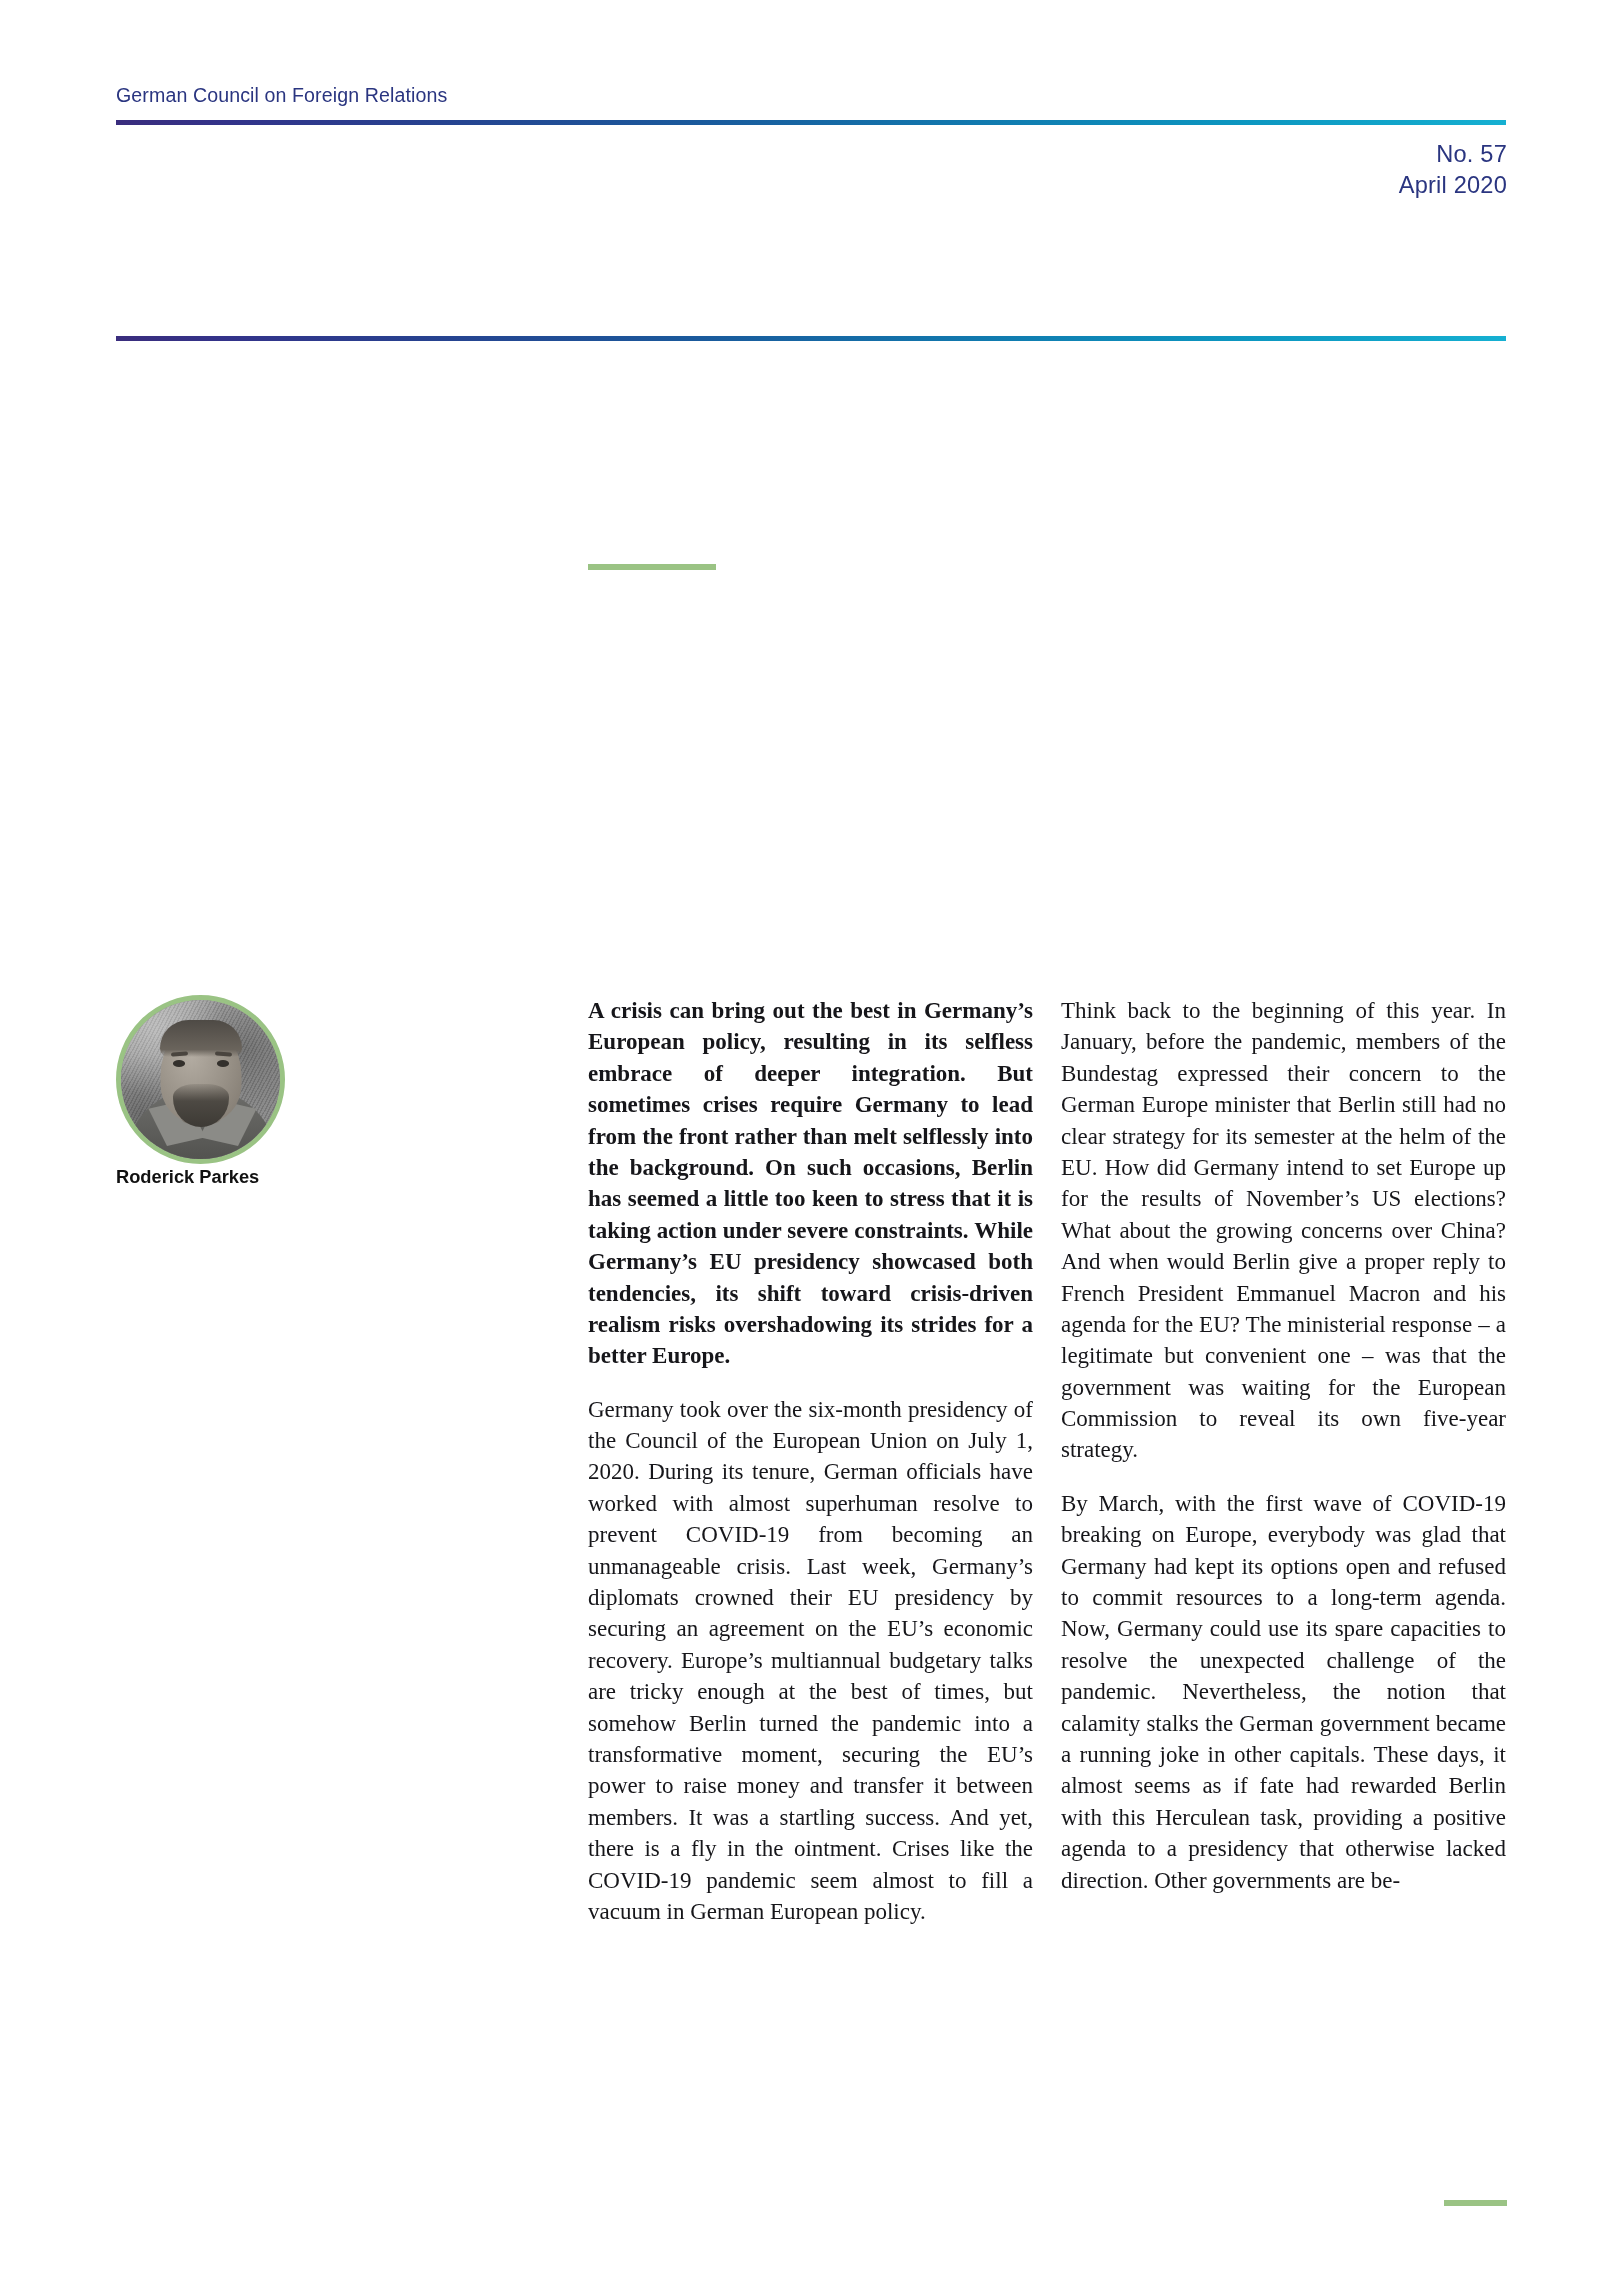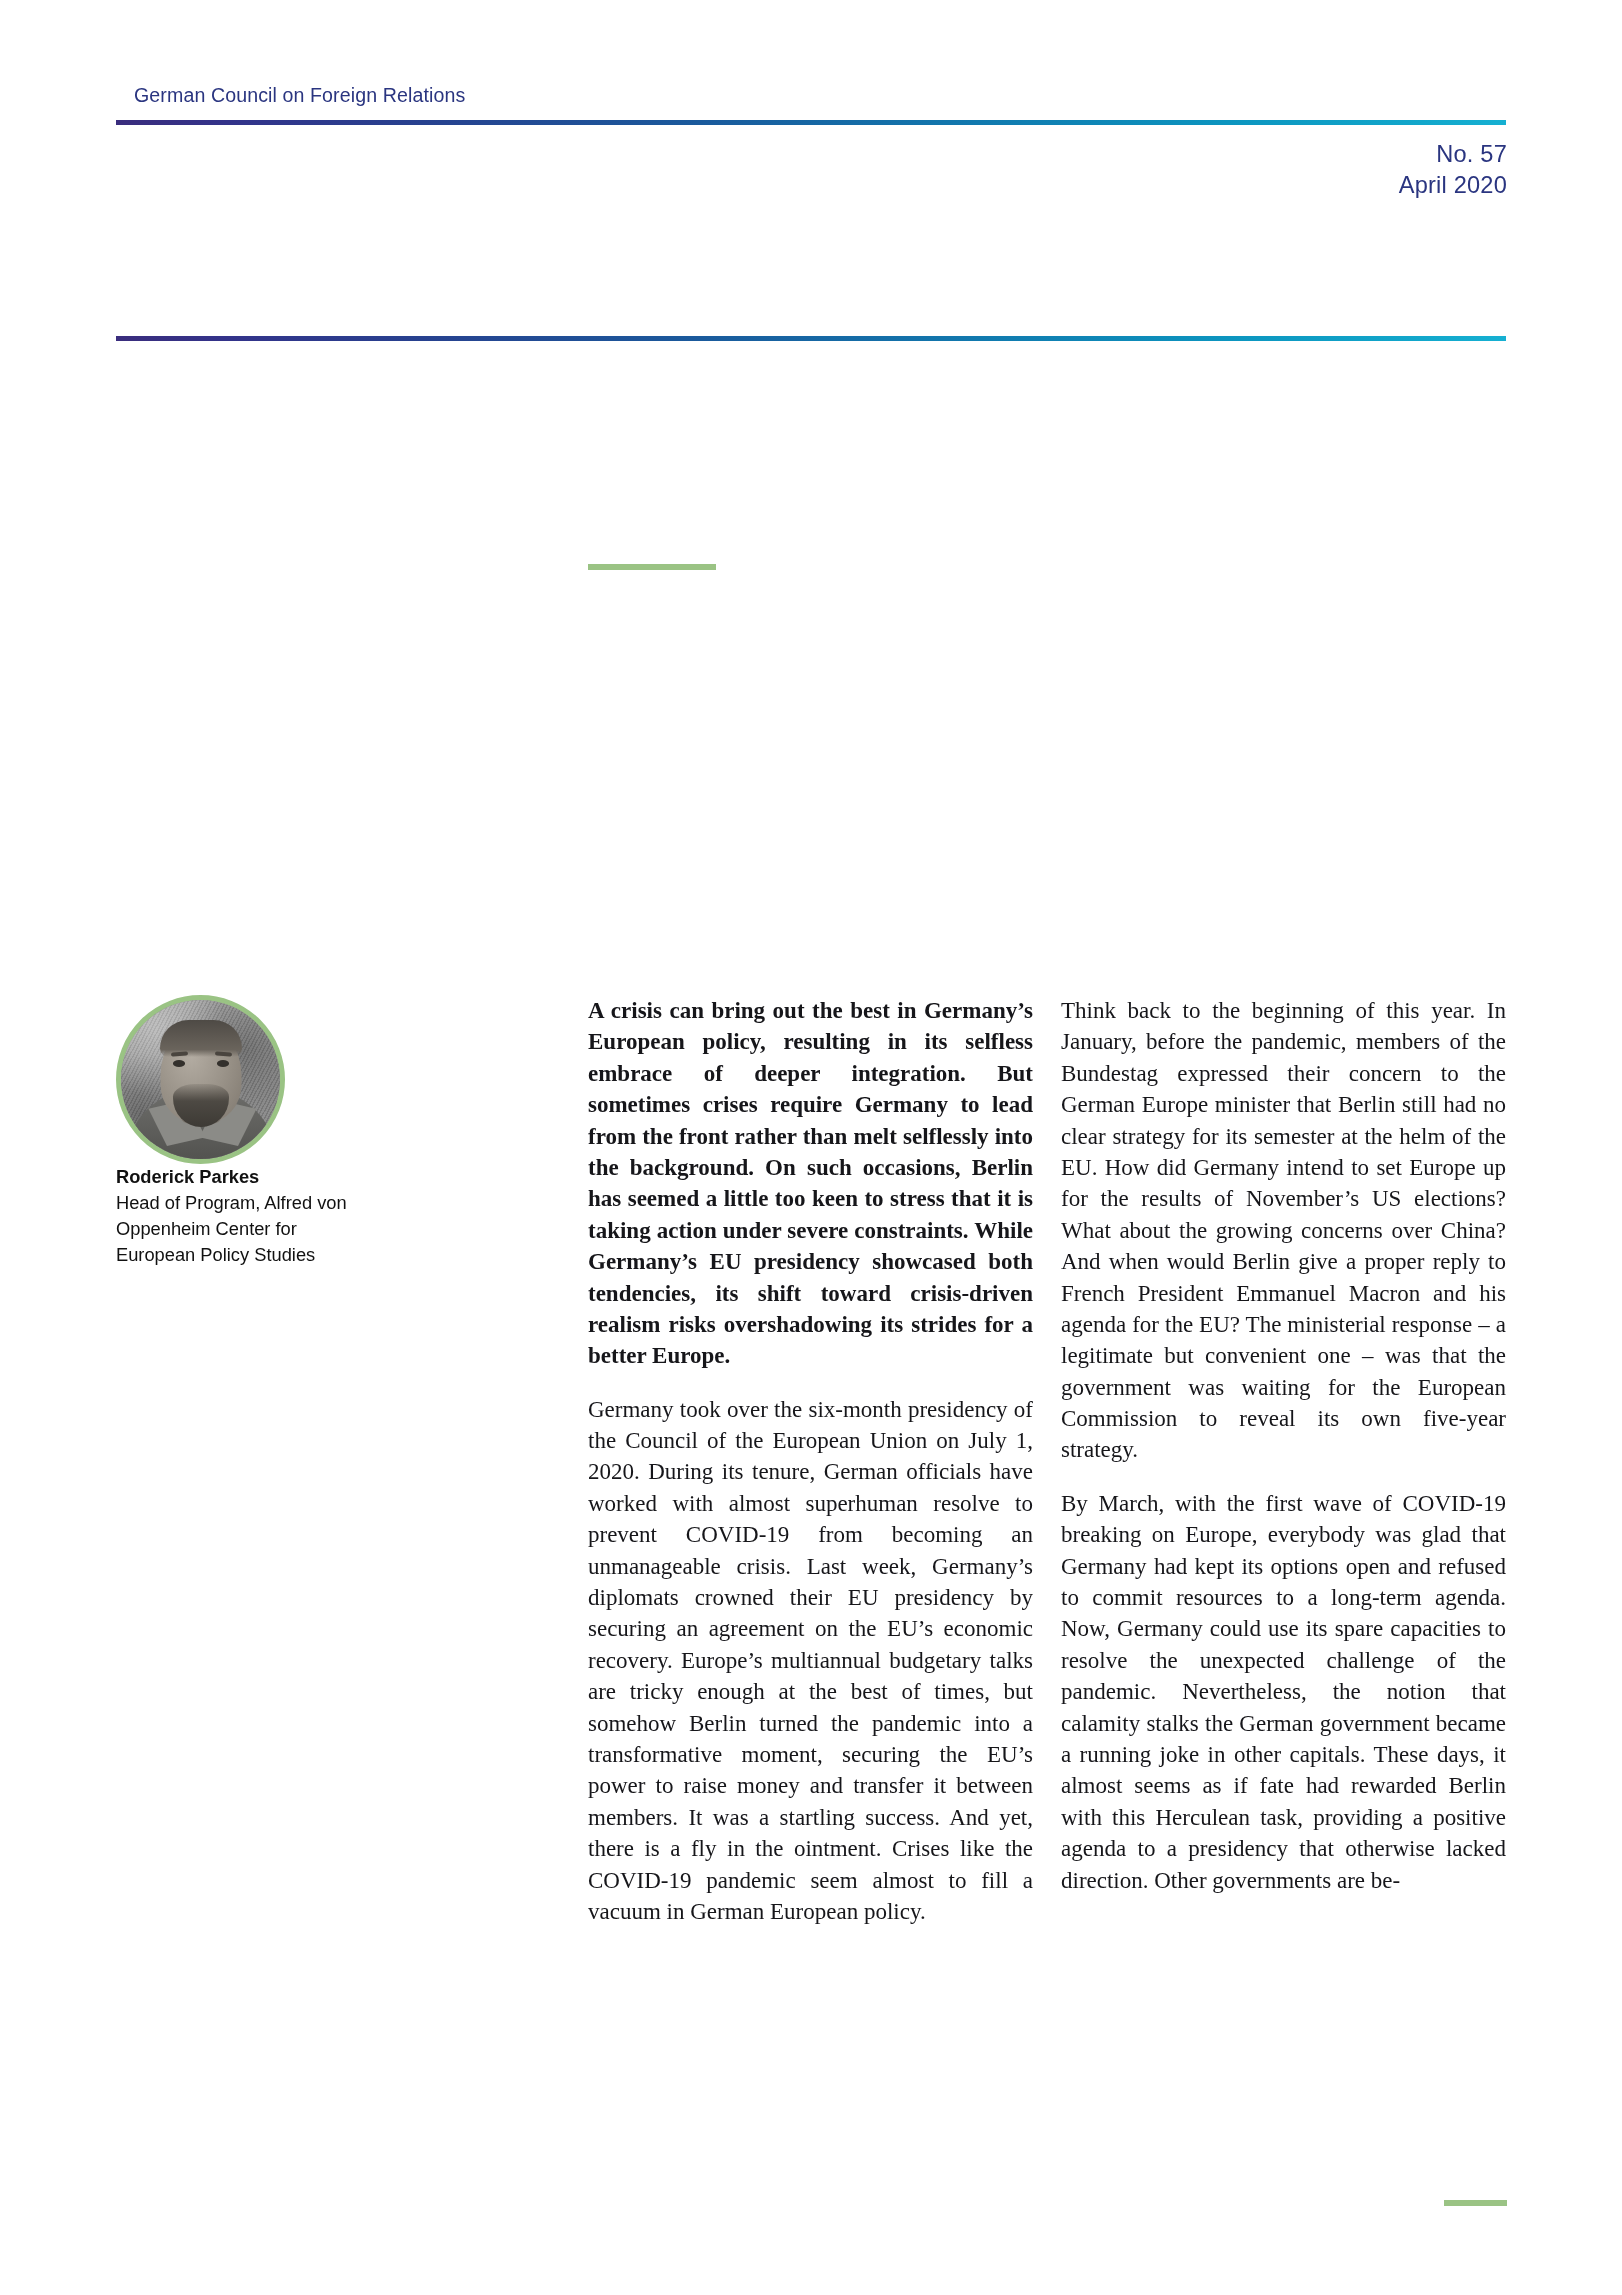--- a/index.html
+++ b/index.html
@@ -17,21 +17,21 @@
     width: 1623px;
     height: 2295px;
     background: #ffffff;
     overflow: hidden;
     box-sizing: border-box;
   }
 
   
   .masthead-tagline {
     position: absolute;
-    left: 134px;
+    left: 116px;
     top: 84px;
     font-size: 19.6px;
     letter-spacing: 0.1px;
     color: #2a3580;
     font-family: "Liberation Sans", sans-serif;
     font-weight: 400;
     white-space: nowrap;
   }
 
   .rule-gradient {
@@ -302,21 +302,20 @@
       <div class="neck"></div>
       <div class="head"></div>
       <div class="hair"></div>
       <div class="brow-l"></div>
       <div class="brow-r"></div>
       <div class="eye-l"></div>
       <div class="eye-r"></div>
       <div class="beard"></div>
     </div>
     <div class="author-name">Roderick Parkes</div>
-    <div class="author-role">Head of Program, Alfred von Oppenheim Center for European Policy Studies</div>
   </div>
 
   <div class="col col-left">
     <p class="lead">A crisis can bring out the best in Germany’s European policy, resulting in its selfless embrace of deeper integration. But sometimes crises require Germany to lead from the front rather than melt selflessly into the background. On such occasions, Berlin has seemed a little too keen to stress that it is taking action under severe constraints. While Germany’s EU presidency showcased both tendencies, its shift toward crisis-driven realism risks overshadowing its strides for a better Europe.</p>
     <p>Germany took over the six-month presidency of the Council of the European Union on July 1, 2020. During its tenure, German officials have worked with almost superhuman resolve to prevent COVID-19 from becoming an unmanageable crisis. Last week, Germany’s diplomats crowned their EU presidency by securing an agreement on the EU’s economic recovery. Europe’s multiannual budgetary talks are tricky enough at the best of times, but somehow Berlin turned the pandemic into a transformative moment, securing the EU’s power to raise money and transfer it between members. It was a startling success. And yet, there is a fly in the ointment. Crises like the COVID-19 pandemic seem almost to fill a vacuum in German European policy.</p>
   </div>
 
   <div class="col col-right">
     <p>Think back to the beginning of this year. In January, before the pandemic, members of the Bundestag expressed their concern to the German Europe minister that Berlin still had no clear strategy for its semester at the helm of the EU. How did Germany intend to set Europe up for the results of November’s US elections? What about the growing concerns over China? And when would Berlin give a proper reply to French President Emmanuel Macron and his agenda for the EU? The ministerial response – a legitimate but convenient one – was that the government was waiting for the European Commission to reveal its own five-year strategy.</p>
     <p>By March, with the first wave of COVID-19 breaking on Europe, everybody was glad that Germany had kept its options open and refused to commit resources to a long-term agenda. Now, Germany could use its spare capacities to resolve the unexpected challenge of the pandemic. Nevertheless, the notion that calamity stalks the German government became a running joke in other capitals. These days, it almost seems as if fate had rewarded Berlin with this Herculean task, providing a positive agenda to a presidency that otherwise lacked direction. Other governments are be-</p>

